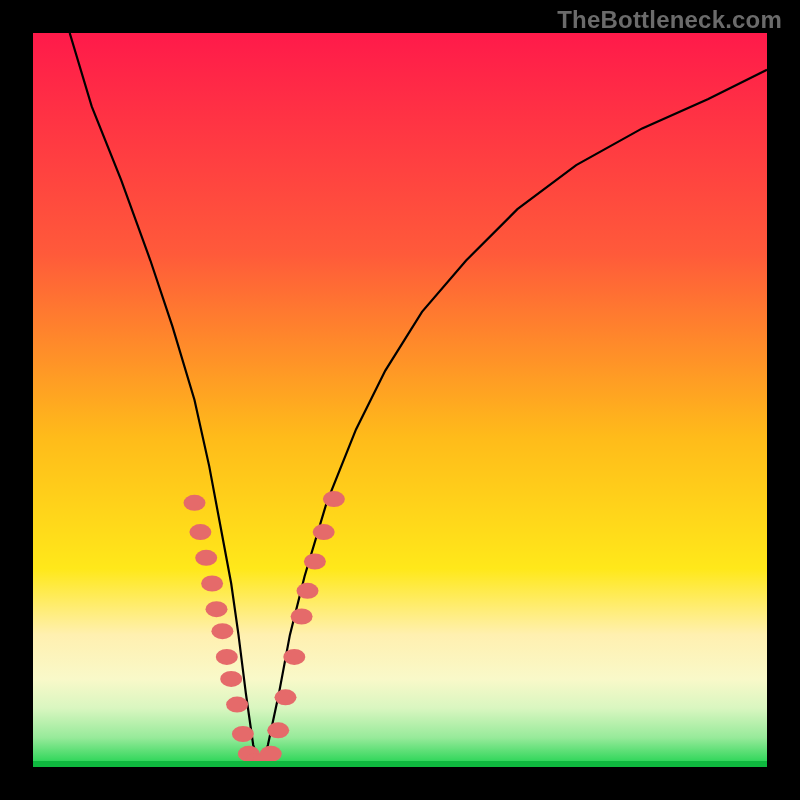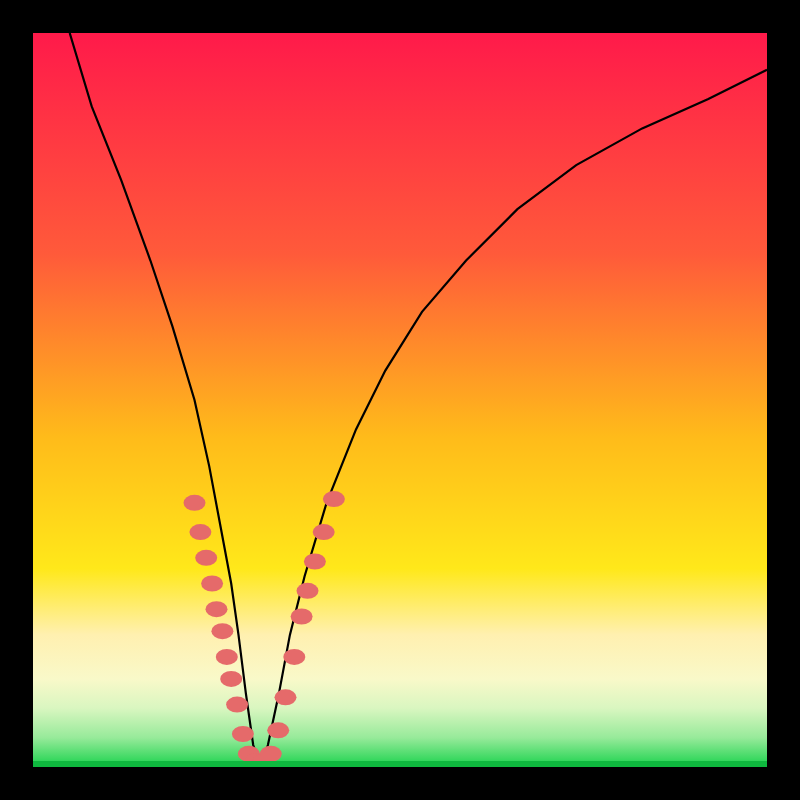--- a/index.html
+++ b/index.html
@@ -91,13 +91,14 @@
           <ellipse cx="261.3" cy="623.9" rx="11" ry="8" fill="#e56a6a"></ellipse>
           <ellipse cx="268.6" cy="583.5" rx="11" ry="8" fill="#e56a6a"></ellipse>
           <ellipse cx="274.5" cy="557.8" rx="11" ry="8" fill="#e56a6a"></ellipse>
           <ellipse cx="281.9" cy="528.5" rx="11" ry="8" fill="#e56a6a"></ellipse>
           <ellipse cx="290.7" cy="499.1" rx="11" ry="8" fill="#e56a6a"></ellipse>
           <ellipse cx="300.9" cy="466.1" rx="11" ry="8" fill="#e56a6a"></ellipse>
         </g>
     </svg>
   </div>
 
+  <div class="watermark">TheBottleneck.com</div>
 </div>
 
 </body></html>

